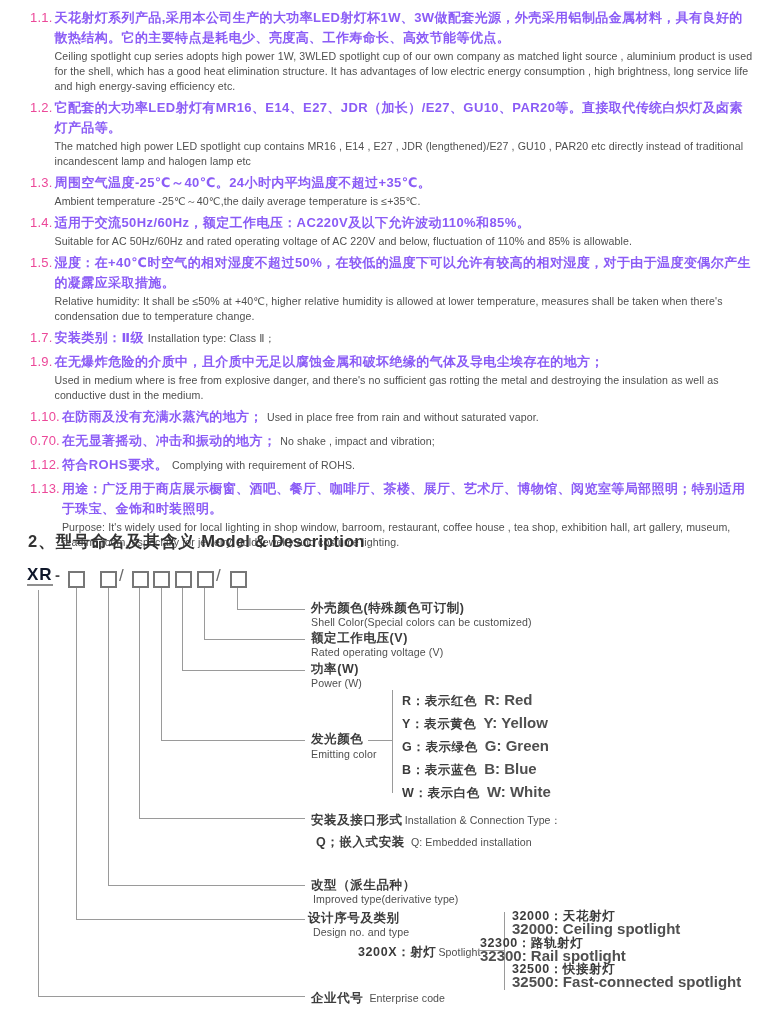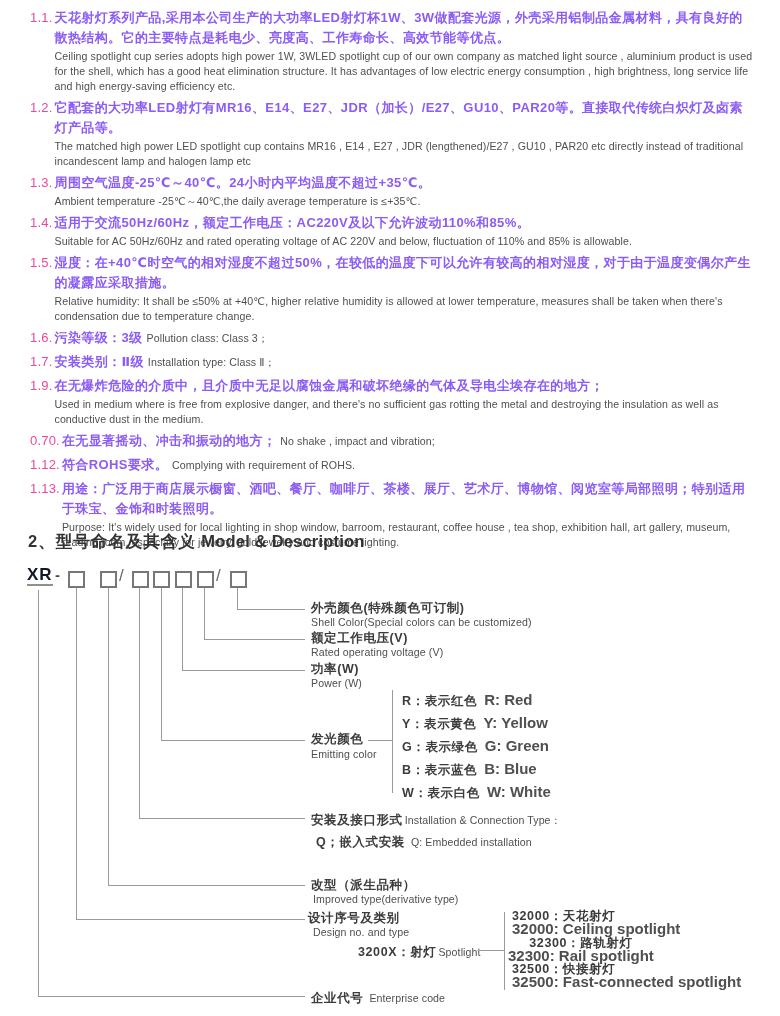--- a/index.html
+++ b/index.html
@@ -72,30 +72,30 @@
     </div>
     <div class="spec-item">
       <span class="num">1.4.</span>
       <div class="body"><span class="zh">适用于交流50Hz/60Hz，额定工作电压：AC220V及以下允许波动110%和85%。</span><div class="en-block">Suitable for AC 50Hz/60Hz and rated operating voltage of AC 220V and below, fluctuation of 110% and 85% is allowable.</div></div>
     </div>
     <div class="spec-item">
       <span class="num">1.5.</span>
       <div class="body"><span class="zh">湿度：在+40℃时空气的相对湿度不超过50%，在较低的温度下可以允许有较高的相对湿度，对于由于温度变偶尔产生的凝露应采取措施。</span><div class="en-block">Relative humidity: It shall be ≤50% at +40℃, higher relative humidity is allowed at lower temperature, measures shall be taken when there's condensation due to temperature change.</div></div>
     </div>
     <div class="spec-item">
-      <span class="num">1.6.</span>
-      <div class="body"><span class="zh">污染等级：3级</span><span class="en-inline">Pollution class: Class 3；</span></div>
-    </div>
-    <div class="spec-item">
       <span class="num">1.7.</span>
       <div class="body"><span class="zh">安装类别：Ⅱ级</span><span class="en-inline">Installation type: Class Ⅱ；</span></div>
     </div>
     <div class="spec-item">
       <span class="num">1.9.</span>
       <div class="body"><span class="zh">在无爆炸危险的介质中，且介质中无足以腐蚀金属和破坏绝缘的气体及导电尘埃存在的地方；</span><div class="en-block">Used in medium where is free from explosive danger, and there's no sufficient gas rotting the metal and destroying the insulation as well as conductive dust in the medium.</div></div>
+    </div>
+    <div class="spec-item">
+      <span class="num">1.10.</span>
+      <div class="body"><span class="zh">在防雨及没有充满水蒸汽的地方；</span><span class="en-inline">Used in place free from rain and without saturated vapor.</span></div>
     </div>
     <div class="spec-item">
       <span class="num">0.70.</span>
       <div class="body"><span class="zh">在无显著摇动、冲击和振动的地方；</span><span class="en-inline">No shake , impact and vibration;</span></div>
     </div>
     <div class="spec-item">
       <span class="num">1.12.</span>
       <div class="body"><span class="zh">符合ROHS要求。</span><span class="en-inline">Complying with requirement of ROHS.</span></div>
     </div>
     <div class="spec-item">
@@ -178,21 +178,21 @@
   <div class="dg" style="left:358px;top:942px;white-space:nowrap">
     <span class="lbl-zh">3200X：射灯</span><span class="lbl-en-inline">Spotlight</span>
   </div>
   <div class="dg hline" style="left:478px;top:950px;width:26px"></div>
   <div class="dg vline" style="left:504px;top:912px;height:78px"></div>
   <div class="dg" style="left:0;top:0" id="design-options">
       <div class="opt2" style="left: 512px; top: 909px;">
         <span class="opt-zh">32000：天花射灯</span>
         <span class="opt-en">32000: Ceiling spotlight</span>
       </div>
-      <div class="opt2" style="left: 508px; top: 936px; text-align: center;">
+      <div class="opt2" style="left: 480px; top: 936px;">
         <span class="opt-zh">32300：路轨射灯</span>
         <span class="opt-en">32300: Rail spotlight</span>
       </div>
       <div class="opt2" style="left: 512px; top: 962px;">
         <span class="opt-zh">32500：快接射灯</span>
         <span class="opt-en">32500: Fast-connected spotlight</span>
       </div>
     </div>
 
   <div class="dg" style="left:311px;top:988px;white-space:nowrap">

